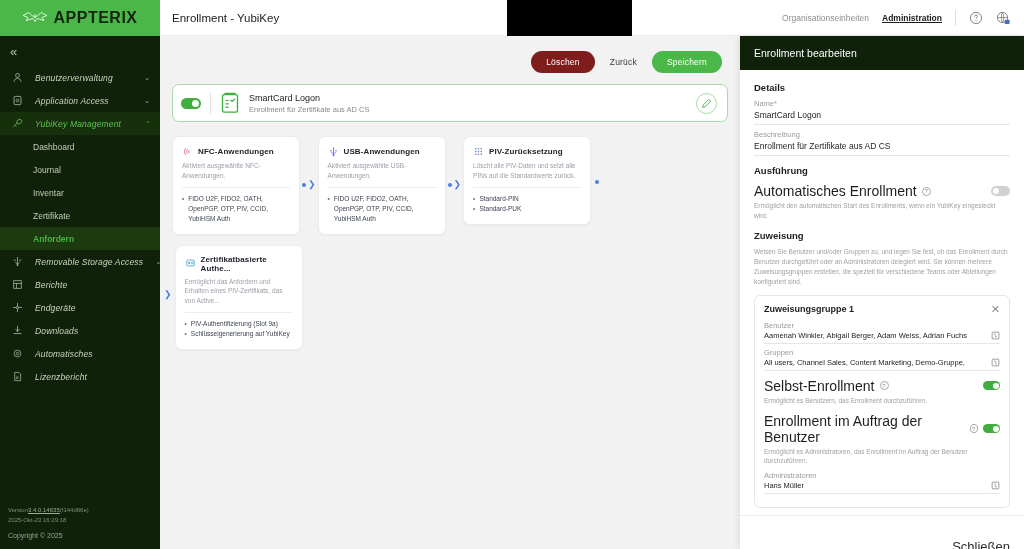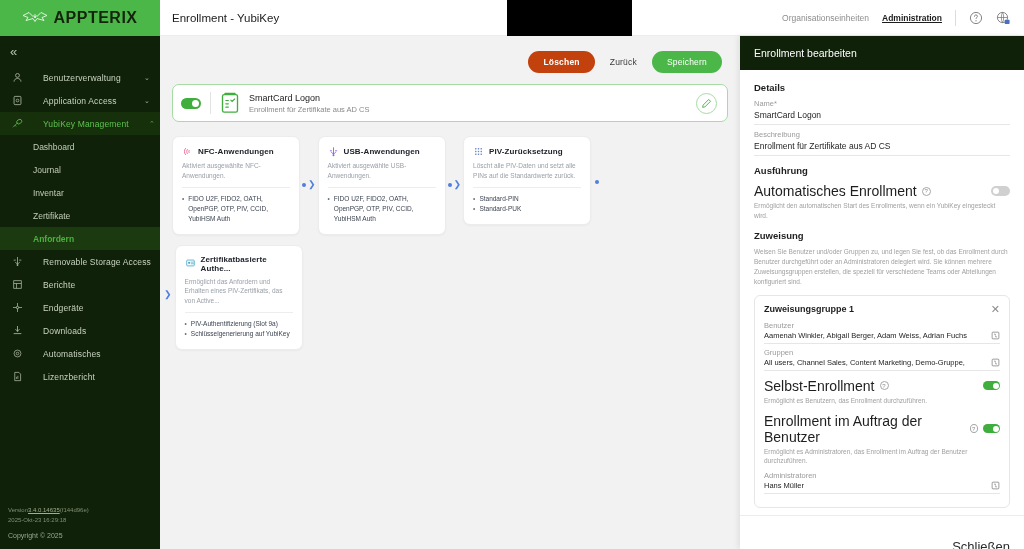--- a/index.html
+++ b/index.html
@@ -29,23 +29,24 @@
     font-size: 16px; font-weight: 700; letter-spacing: .5px;
     color: #14240c;
   }
   .collapse-row {
     height: 30px; display: flex; align-items: center; padding-left: 10px;
   }
   .collapse-ic { color: #b9c6b0; font-size: 13px; line-height: 1; }
   .nav { flex: 1 1 auto; overflow: hidden; }
   .nav-item {
     height: 23px; display: flex; align-items: center;
-    padding: 0 10px 0 12px; gap: 20px;
+    padding: 0 10px 0 12px; gap: 12px;
     color: #c9d4c2; font-size: 8.5px; letter-spacing: .15px;
     white-space: nowrap;
+    font-style: italic;
   }
   .nav-item.active-parent { background: #16300c; color: #5fc24f; }
   .nav-item .ico { width: 11px; height: 11px; flex: 0 0 11px; display:block; opacity:.85; }
   .nav-item .lbl { flex: 1 1 auto; }
   .nav-item .chev { font-size: 7px; opacity: .8; }
   .nav-sub { }
   .sub-item {
     height: 23px; display: flex; align-items: center;
     padding-left: 33px; color: #c2cdba; font-size: 8.5px;
     white-space: nowrap;
@@ -81,21 +82,21 @@
   .actions {
     display: flex; align-items: center; justify-content: flex-end;
     gap: 11px; padding: 12px 18px 0 0; height: 40px;
     width: 580px;
   }
   .btn {
     border: none; border-radius: 13px; font-size: 8.5px;
     padding: 6px 15px; cursor: pointer; font-family: inherit;
     letter-spacing: .2px;
   }
-  .btn-danger { background: #c2410c; color: #fff; font-weight: bold; }
+  .btn-danger { background: #7f1d1d; color: #fff; }
   .btn-plain { background: transparent; color: #3b3b3b; padding: 6px 4px; }
   .btn-primary { background: #4cb749; color: #fff; }
 
   .canvas { padding: 8px 0 0 12px; }
 
   .top-card {
     width: 556px; background: #fff; border: 1px solid #a6dba4;
     border-radius: 7px; height: 38px; display: flex; align-items: center;
     padding: 0 10px 0 8px; gap: 9px; margin-bottom: 14px;
   }

